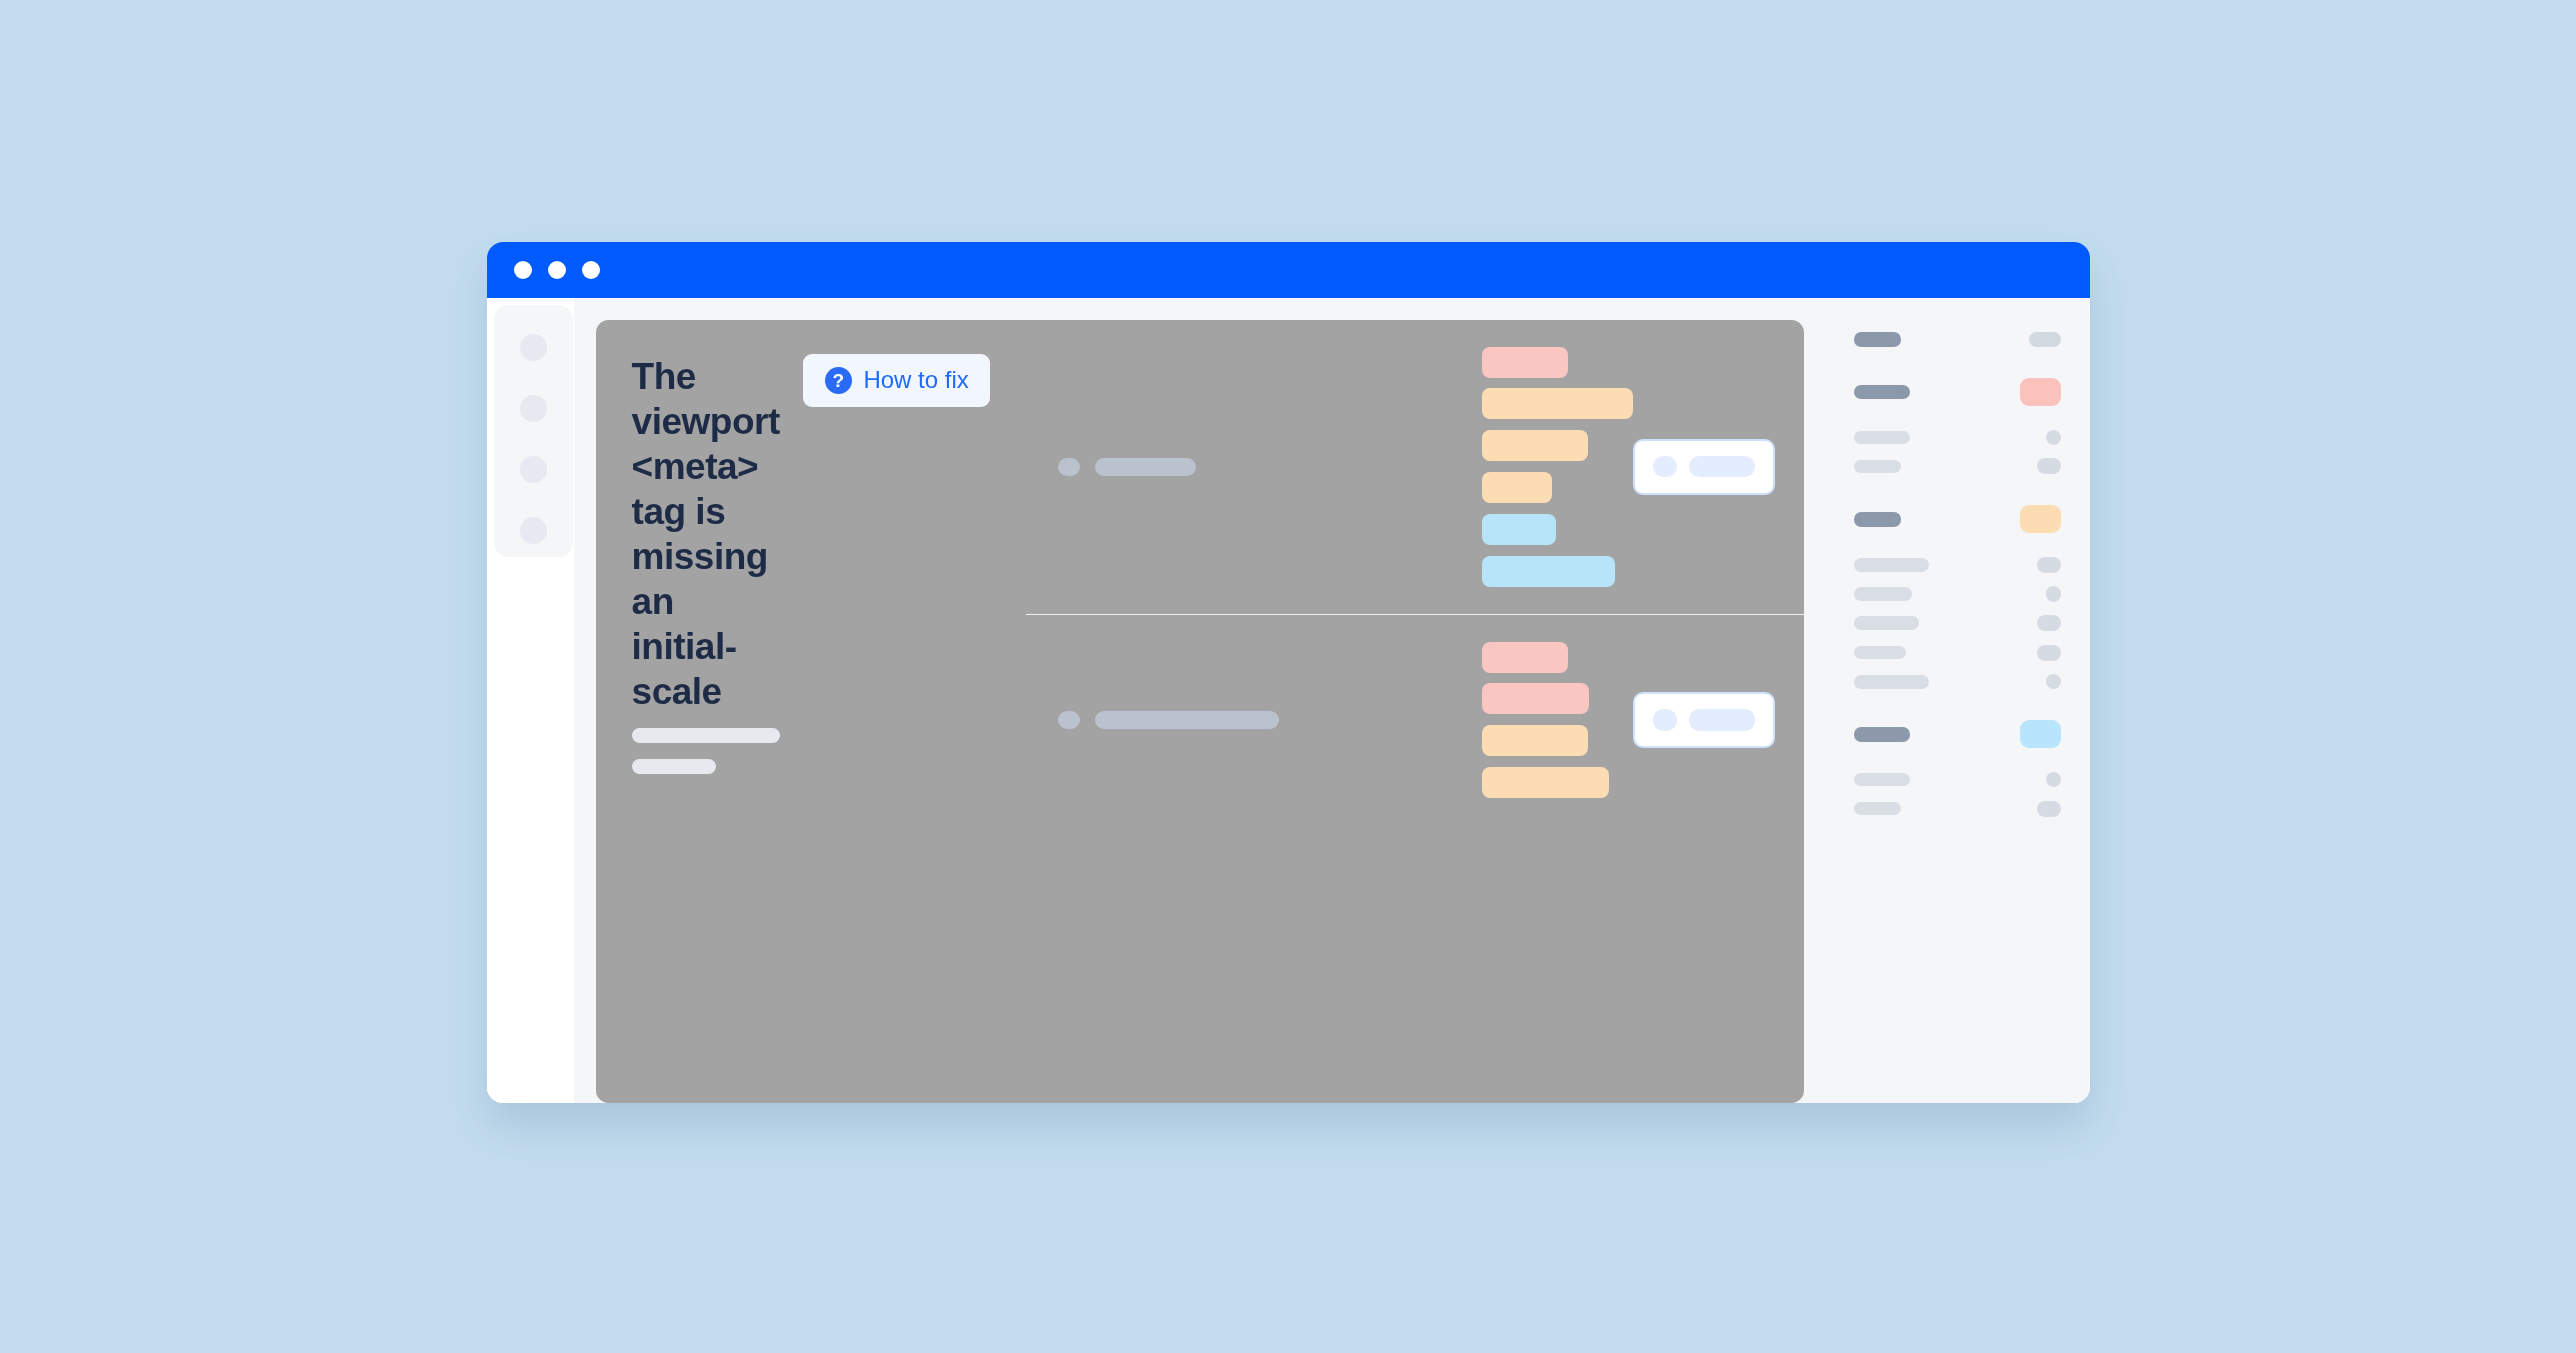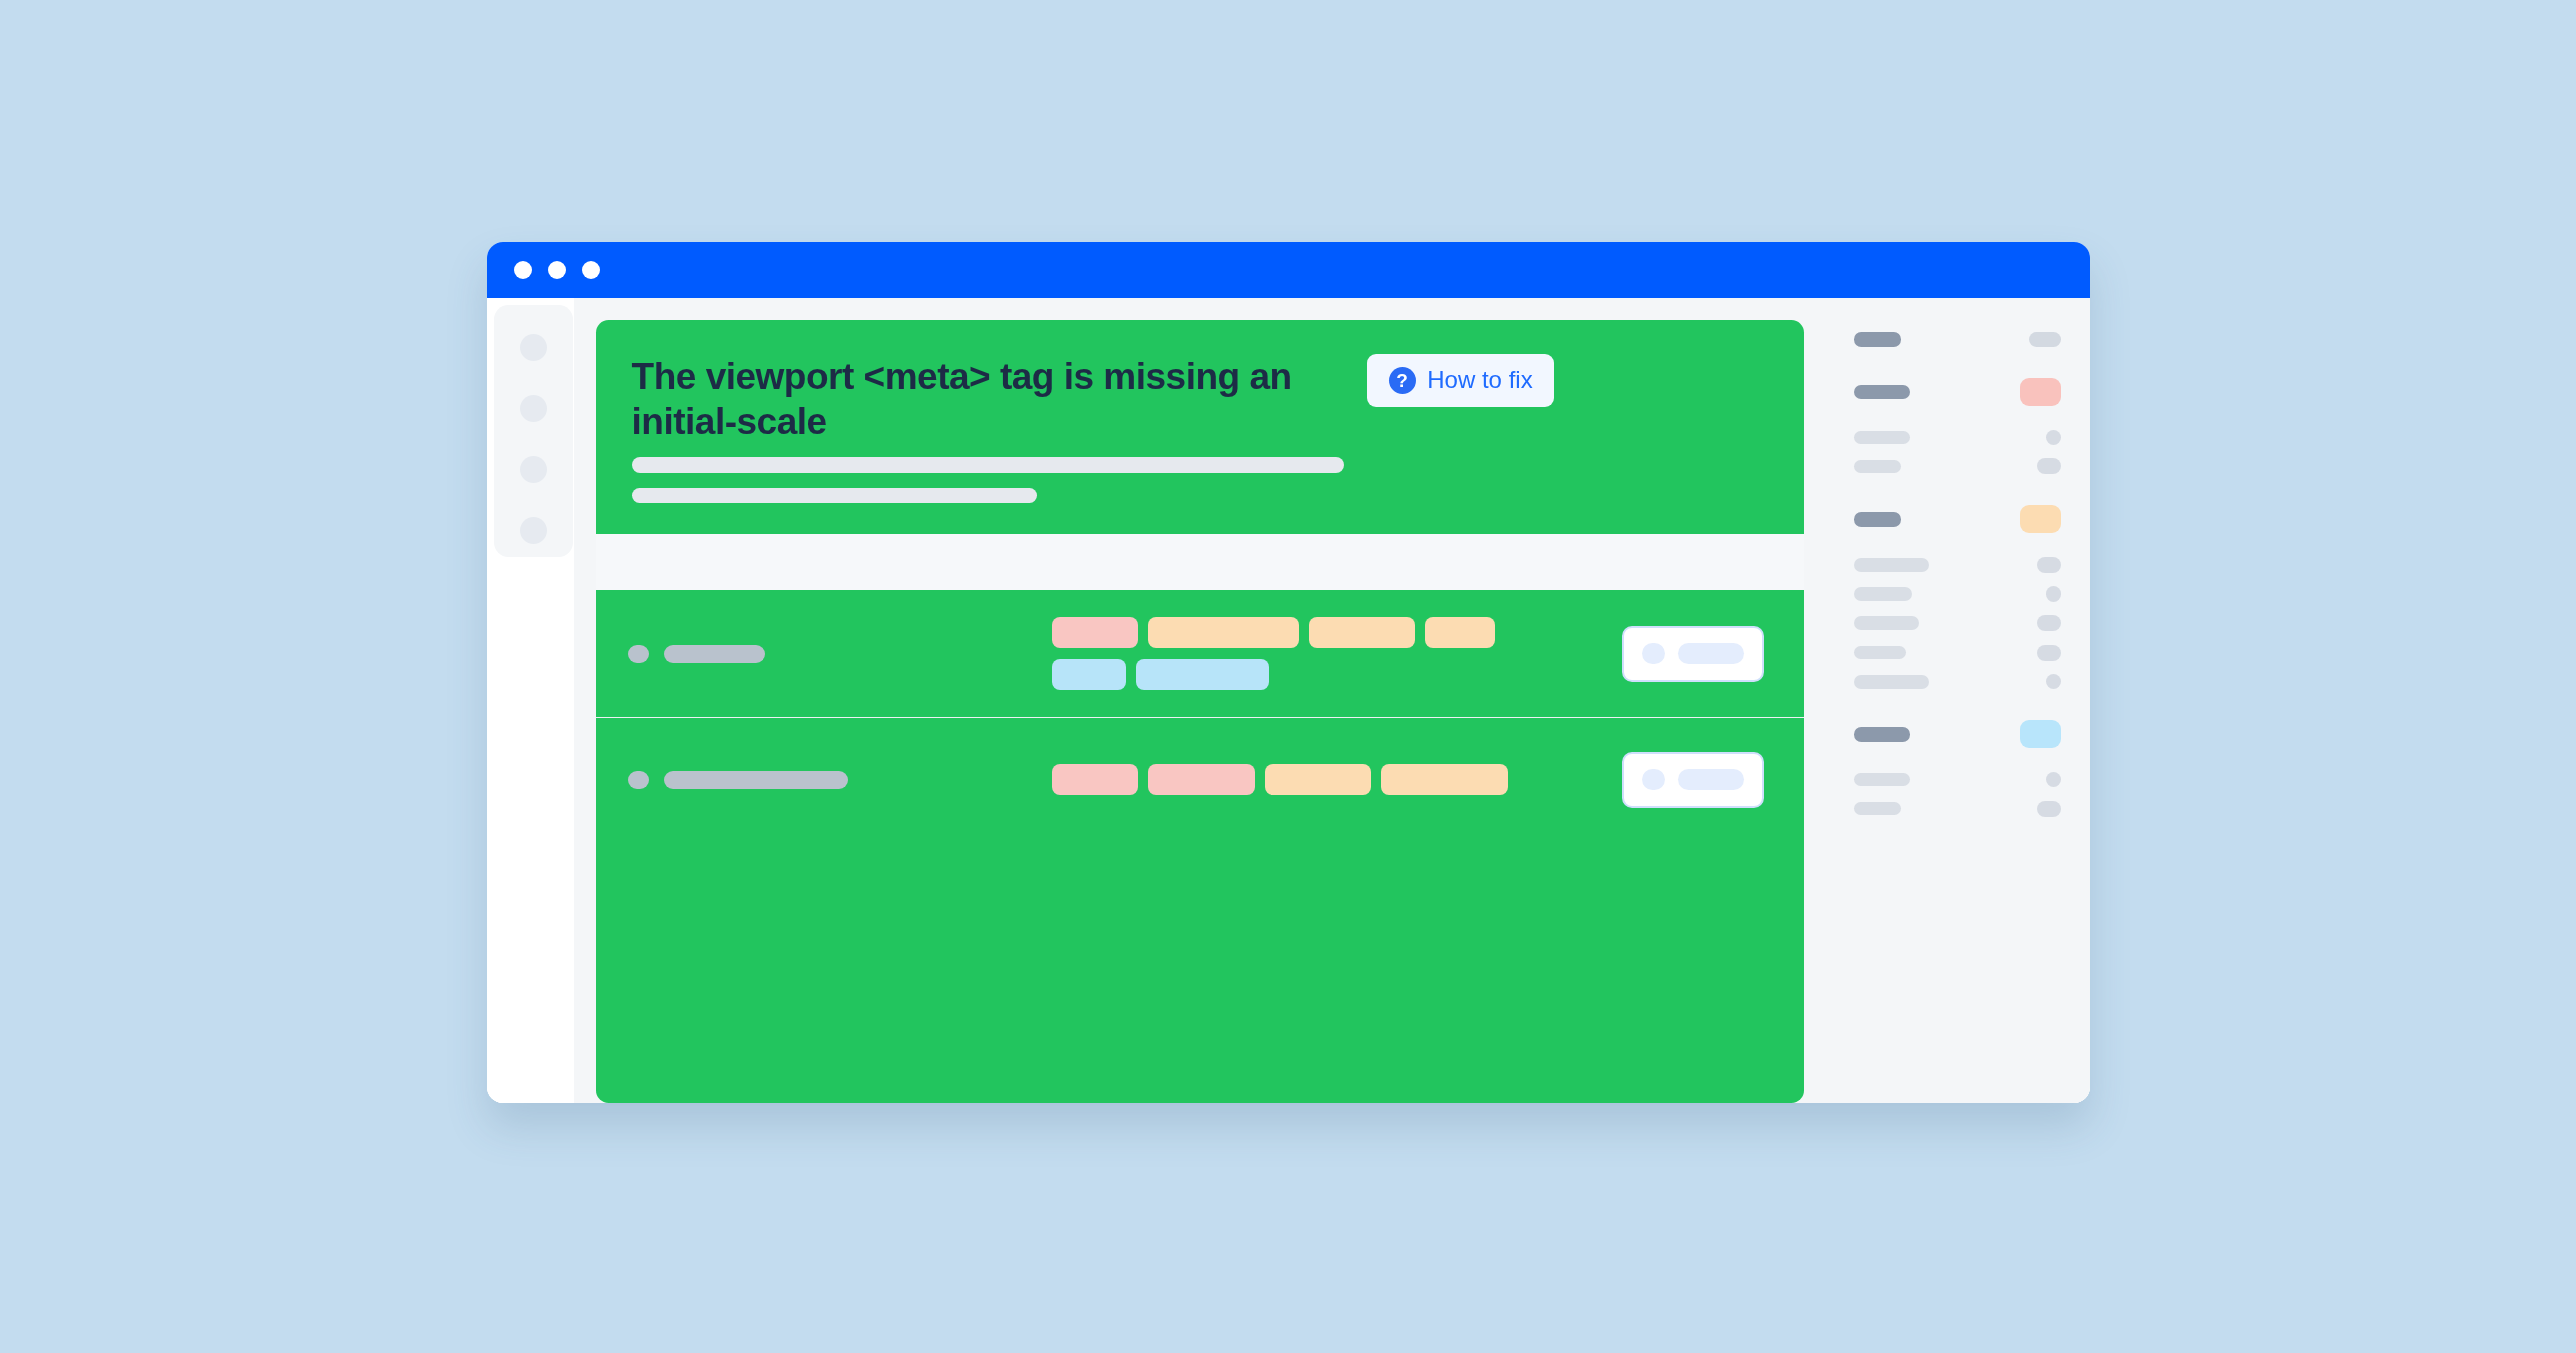--- a/index.html
+++ b/index.html
@@ -137,26 +137,25 @@
   #center-col {
     flex: 1 1 auto;
     background: #f4f6f8;
     padding: 21.6px 25px 0 21.6px;
     min-width: 0;
     display: flex;
     flex-direction: column;
   }
 
   #content-card {
-    background: #22c55e;
+    background: #a3a3a3;
     border-radius: 12.6px;
     overflow: hidden;
     flex: 1 1 auto;
     display: flex;
-    flex-direction: column;
     min-height: 0;
   }
 
   
   #title-block {
     padding: 34px 36px 31px 36px;
     display: flex;
     align-items: flex-start;
   }
   #title-text-wrap { flex: 1 1 auto; min-width: 0; max-width: 712px; }

